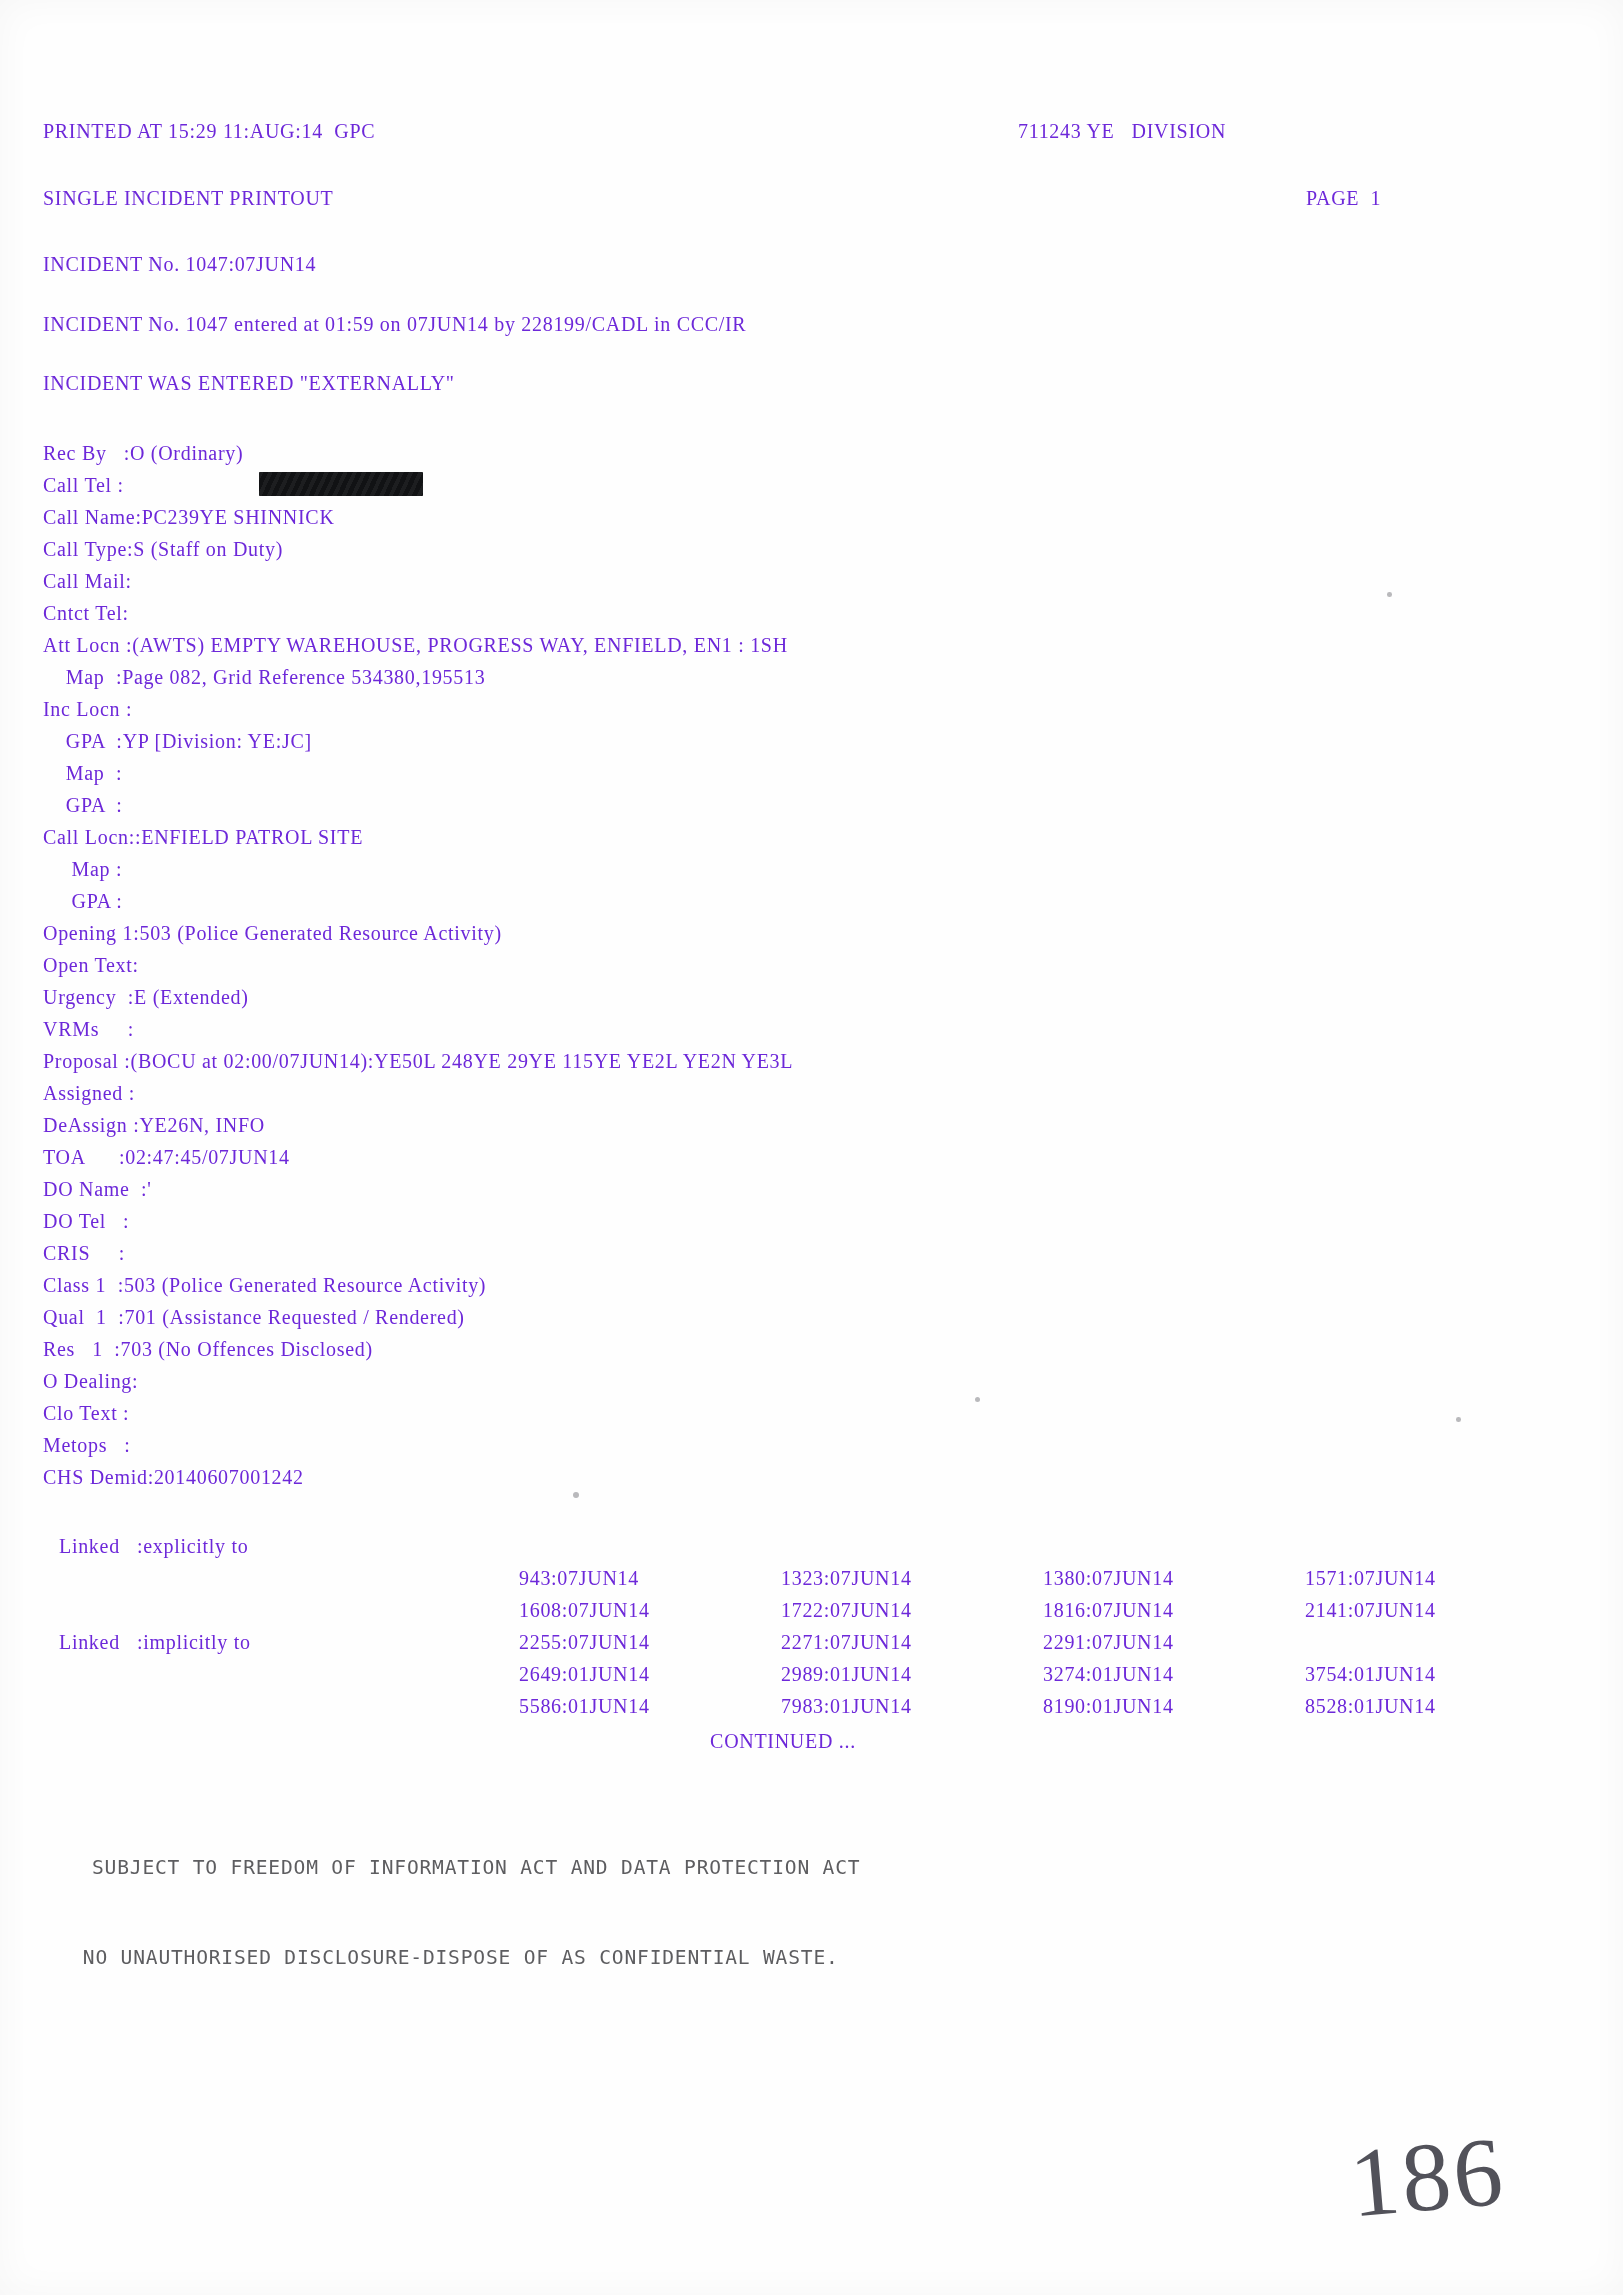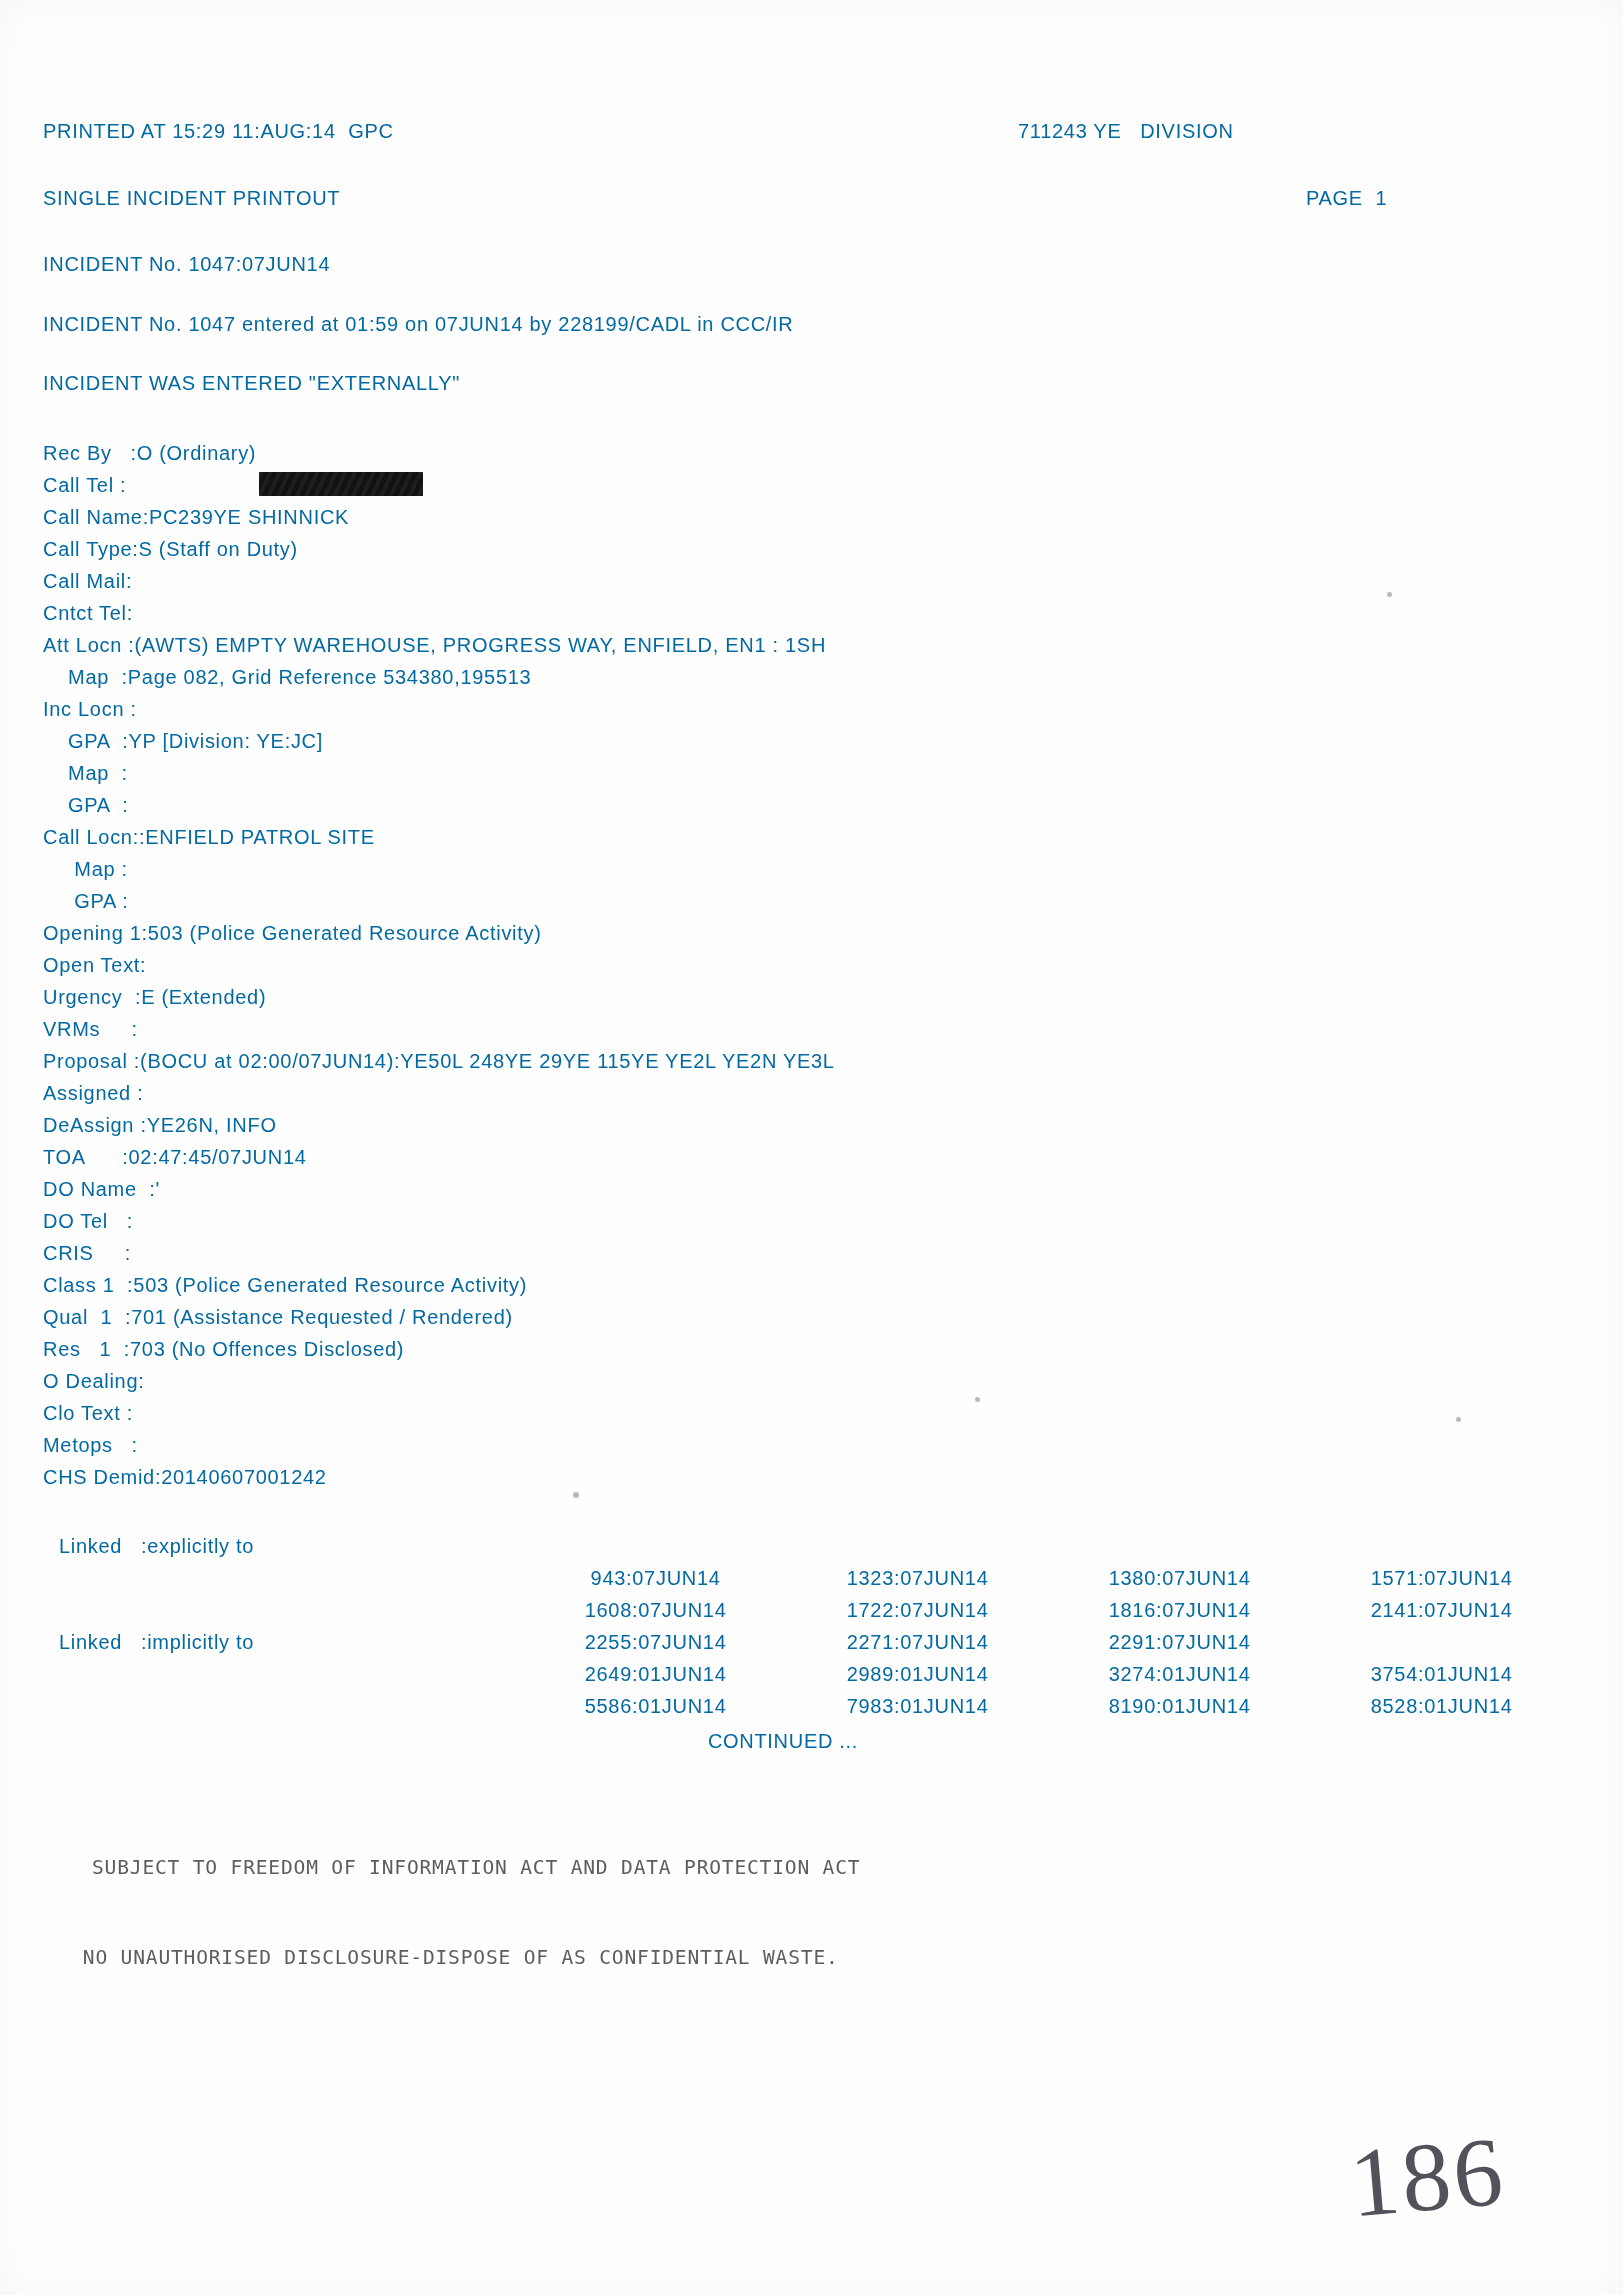--- a/index.html
+++ b/index.html
@@ -27,25 +27,25 @@
     pointer-events: none;
     box-shadow: inset 0 0 39px rgba(0,0,0,0.035);
   }
   .doc {
     position: absolute;
     left: 43px;
     top: 115px;
     width: 1505px;
   }
   .mono {
-    font-family: Liberation Sans, sans-serif;
+    font-family: Liberation Serif, serif;
     font-size: 20px;
     line-height: 32px;
     letter-spacing: 0.7px;
-    color: #0369a1;
+    color: #6d28d9;
     white-space: pre;
   }
   .row {
     position: relative;
     display: block;
     height: 32px;
   }
   .blk {
     display: block;
   }
@@ -86,21 +86,20 @@
     position: absolute;
     left: 16px;
   }
   .linked-grid {
     position: absolute;
     left: 419px;
   }
   .lcell {
     display: inline-block;
     width: 262px;
-    text-align: center;
   }
 
   .continued {
     text-align: right;
     padding-right: 25px;
   }
   .footer {
     position: absolute;
     left: 92px;
     top: 1793px;

